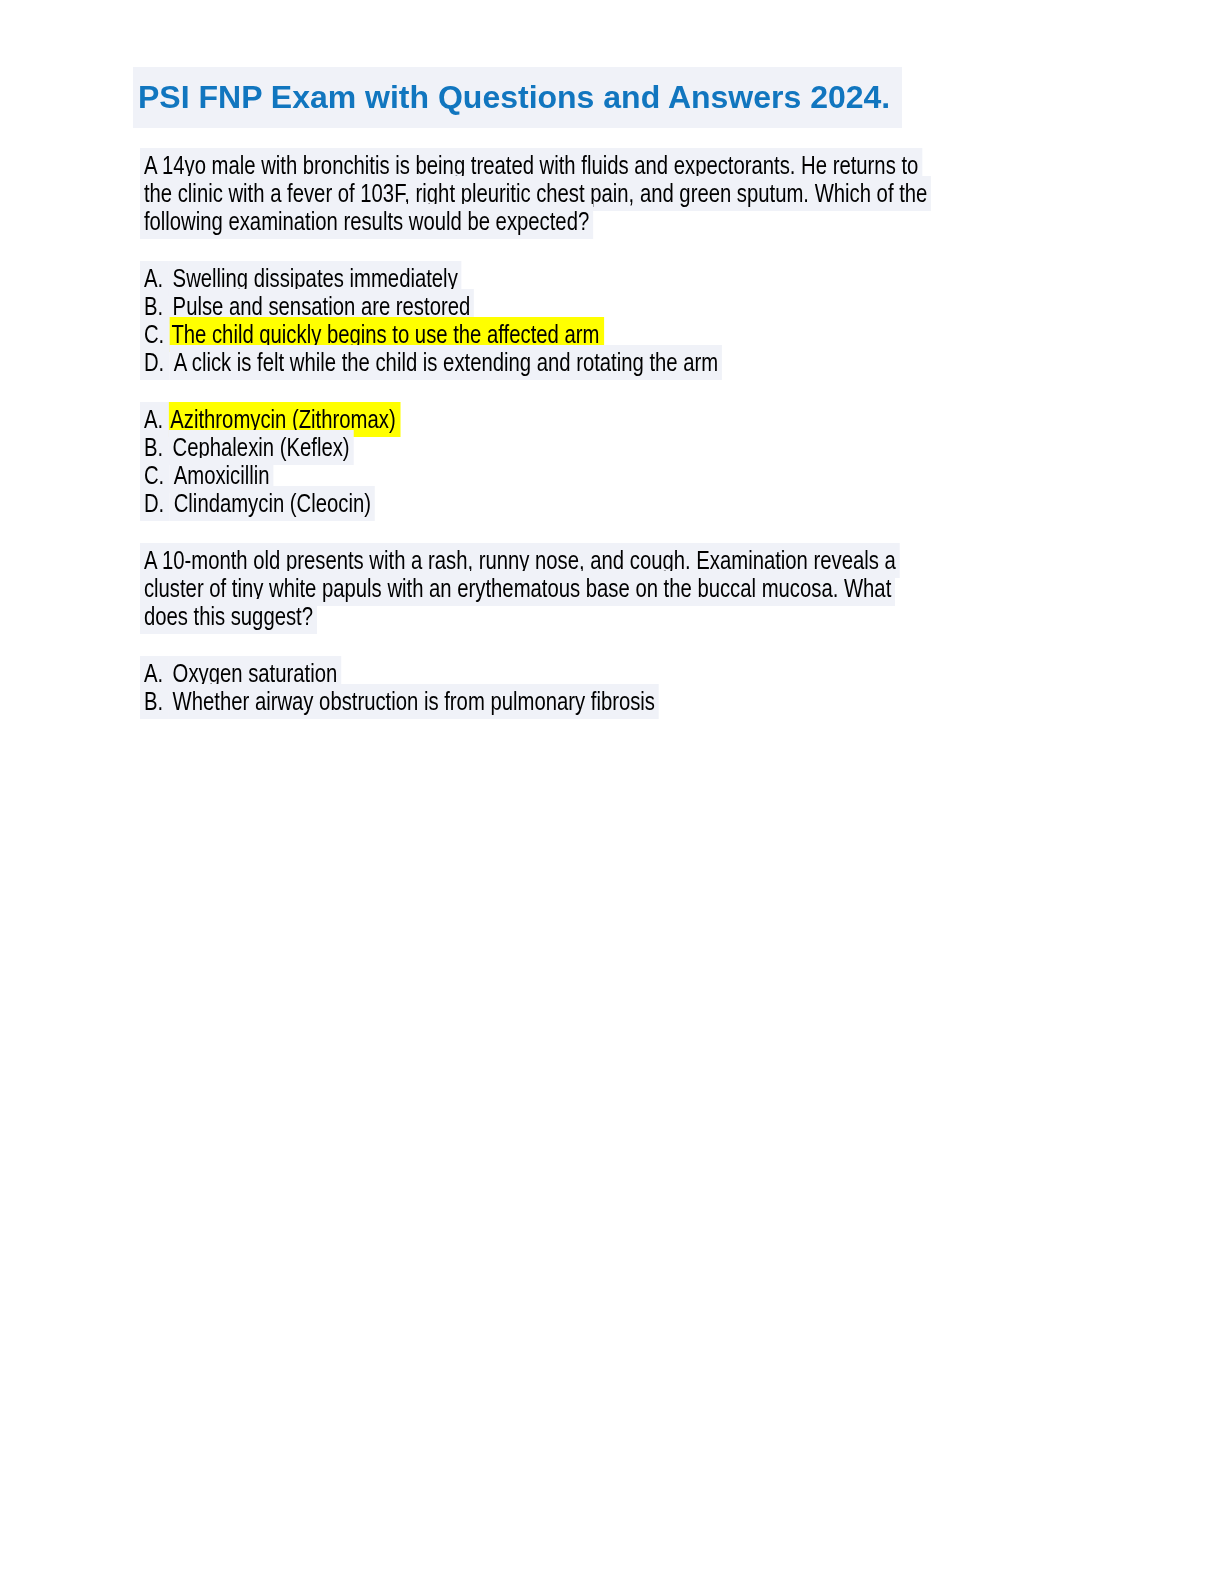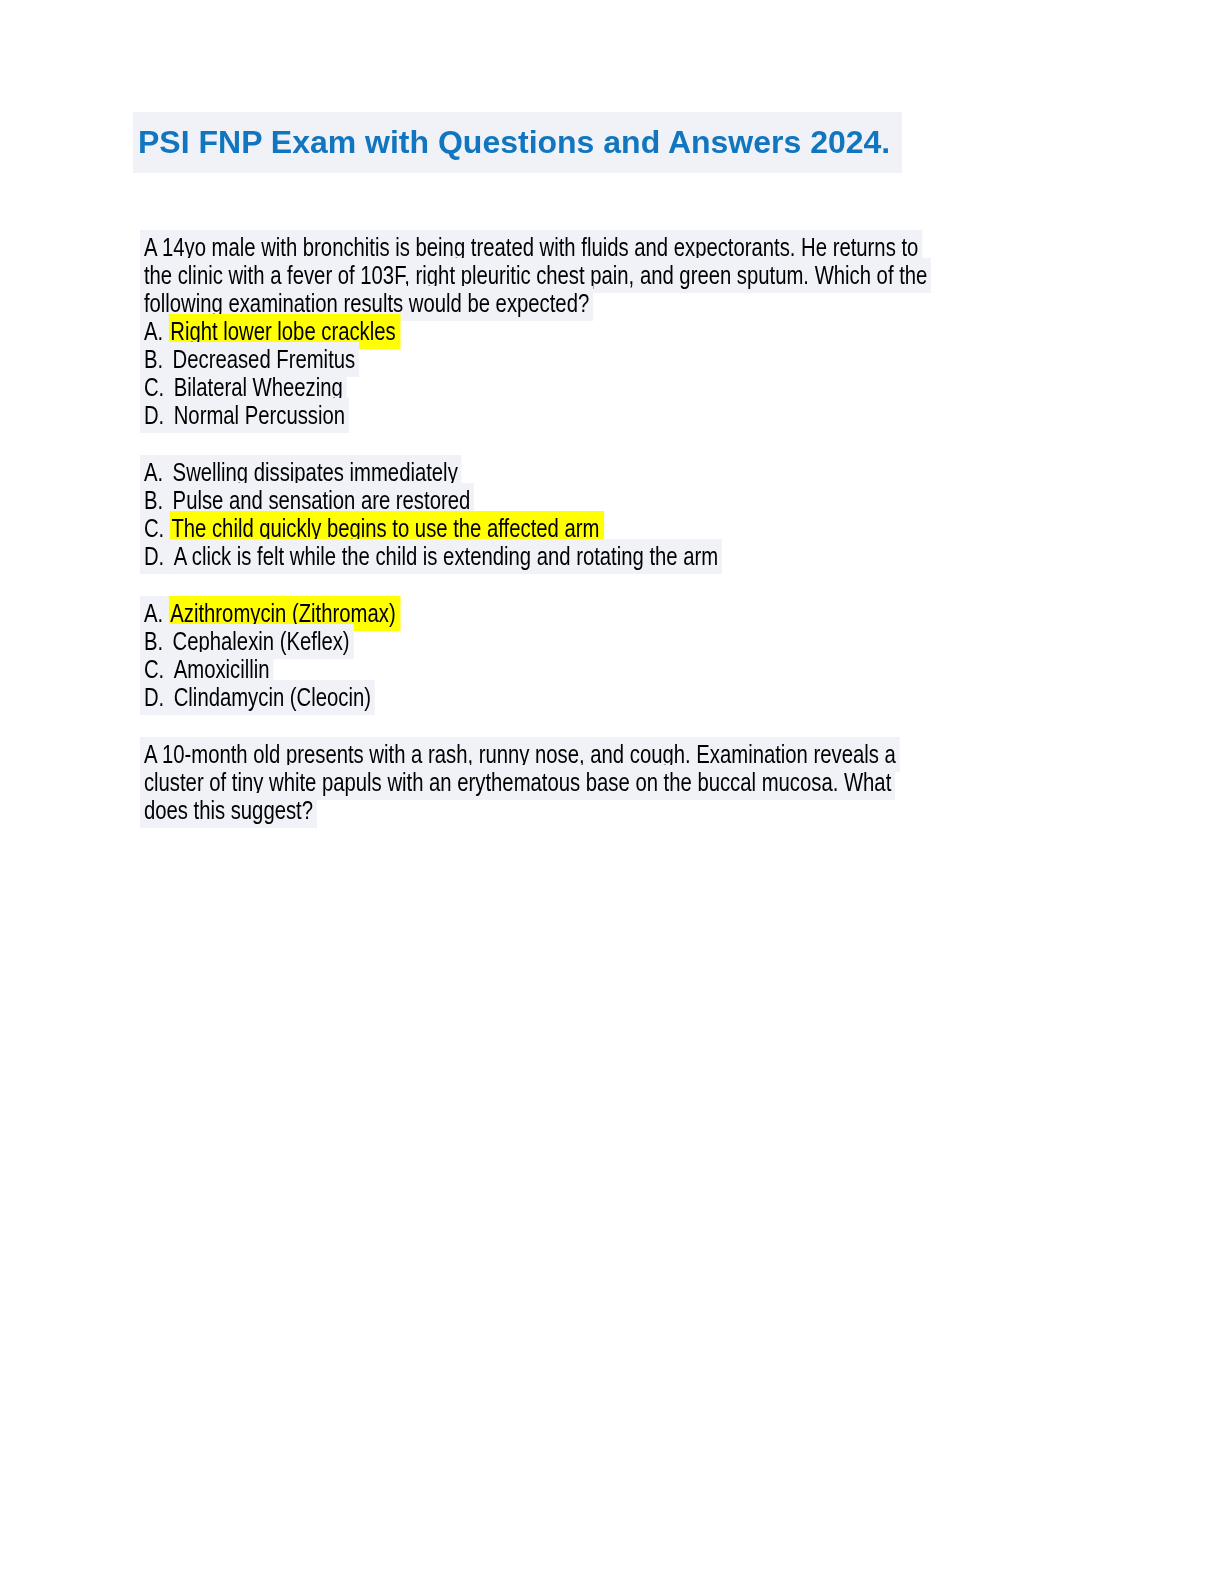--- a/index.html
+++ b/index.html
@@ -7,38 +7,38 @@
     padding: 0;
     background: #ffffff;
   }
   .page {
     position: relative;
     width: 1224px;
     height: 1144px;
     background: var(--page-bg, #ffffff);
     overflow: hidden;
     box-sizing: border-box;
-    padding: 112px 0 0 133px;
+    padding: 67px 0 0 133px;
     font-family: "Liberation Sans", sans-serif;
     color: var(--text-color, #000000);
   }
   .title {
     display: inline-block;
     margin: 0;
     font-size: 32px;
     line-height: 46px;
     font-weight: 700;
     color: var(--title-blue, #1176BF);
     background: var(--soft-hl, #F0F2F8);
     padding: 7px 12px 8px 5px;
     letter-spacing: 0px;
     white-space: pre;
   }
   .content {
-    margin-top: 60px;
+    margin-top: 23px;
     margin-left: 7px;
   }
   .question {
     margin: 0 0 29px 0;
   }
   .line {
     height: 28px;
     line-height: 28px;
     font-size: 26px;
     white-space: pre;
@@ -62,26 +62,20 @@
 
 <div class="page">
   <h1 class="title">PSI FNP Exam with Questions and Answers 2024.</h1>
   <main class="content">
   <section class="question">
     <div>
           <div class="line"><span class="soft">A 14yo male with bronchitis is being treated with fluids and expectorants. He returns to</span></div>
           <div class="line"><span class="soft">the clinic with a fever of 103F, right pleuritic chest pain, and green sputum. Which of the</span></div>
           <div class="line"><span class="soft">following examination results would be expected?</span></div>
         </div>
-    <div>
-          <div class="line"><span class="soft opt-label">A. </span><span class="mark">Right lower lobe crackles</span></div>
-          <div class="line"><span class="soft opt-label">B. </span><span class="soft">Decreased Fremitus</span></div>
-          <div class="line"><span class="soft opt-label">C. </span><span class="soft">Bilateral Wheezing</span></div>
-          <div class="line"><span class="soft opt-label">D. </span><span class="soft">Normal Percussion</span></div>
-        </div>
   </section>
 
   <section class="question">
     <div>
           <div class="line"><span class="soft opt-label">A. </span><span class="soft">Swelling dissipates immediately</span></div>
           <div class="line"><span class="soft opt-label">B. </span><span class="soft">Pulse and sensation are restored</span></div>
           <div class="line"><span class="soft opt-label">C. </span><span class="mark">The child quickly begins to use the affected arm</span></div>
           <div class="line"><span class="soft opt-label">D. </span><span class="soft">A click is felt while the child is extending and rotating the arm</span></div>
         </div>
   </section>
@@ -97,15 +91,19 @@
 
   <section class="question">
     <div>
           <div class="line"><span class="soft">A 10-month old presents with a rash, runny nose, and cough. Examination reveals a</span></div>
           <div class="line"><span class="soft">cluster of tiny white papuls with an erythematous base on the buccal mucosa. What</span></div>
           <div class="line"><span class="soft">does this suggest?</span></div>
         </div>
   </section>
 
   <section class="question">
+    <div>
+          <div class="line"><span class="soft opt-label">A. </span><span class="soft">Oxygen saturation</span></div>
+          <div class="line"><span class="soft opt-label">B. </span><span class="soft">Whether airway obstruction is from pulmonary fibrosis</span></div>
+        </div>
   </section>
 </main>
 </div>
 
 </body></html>

